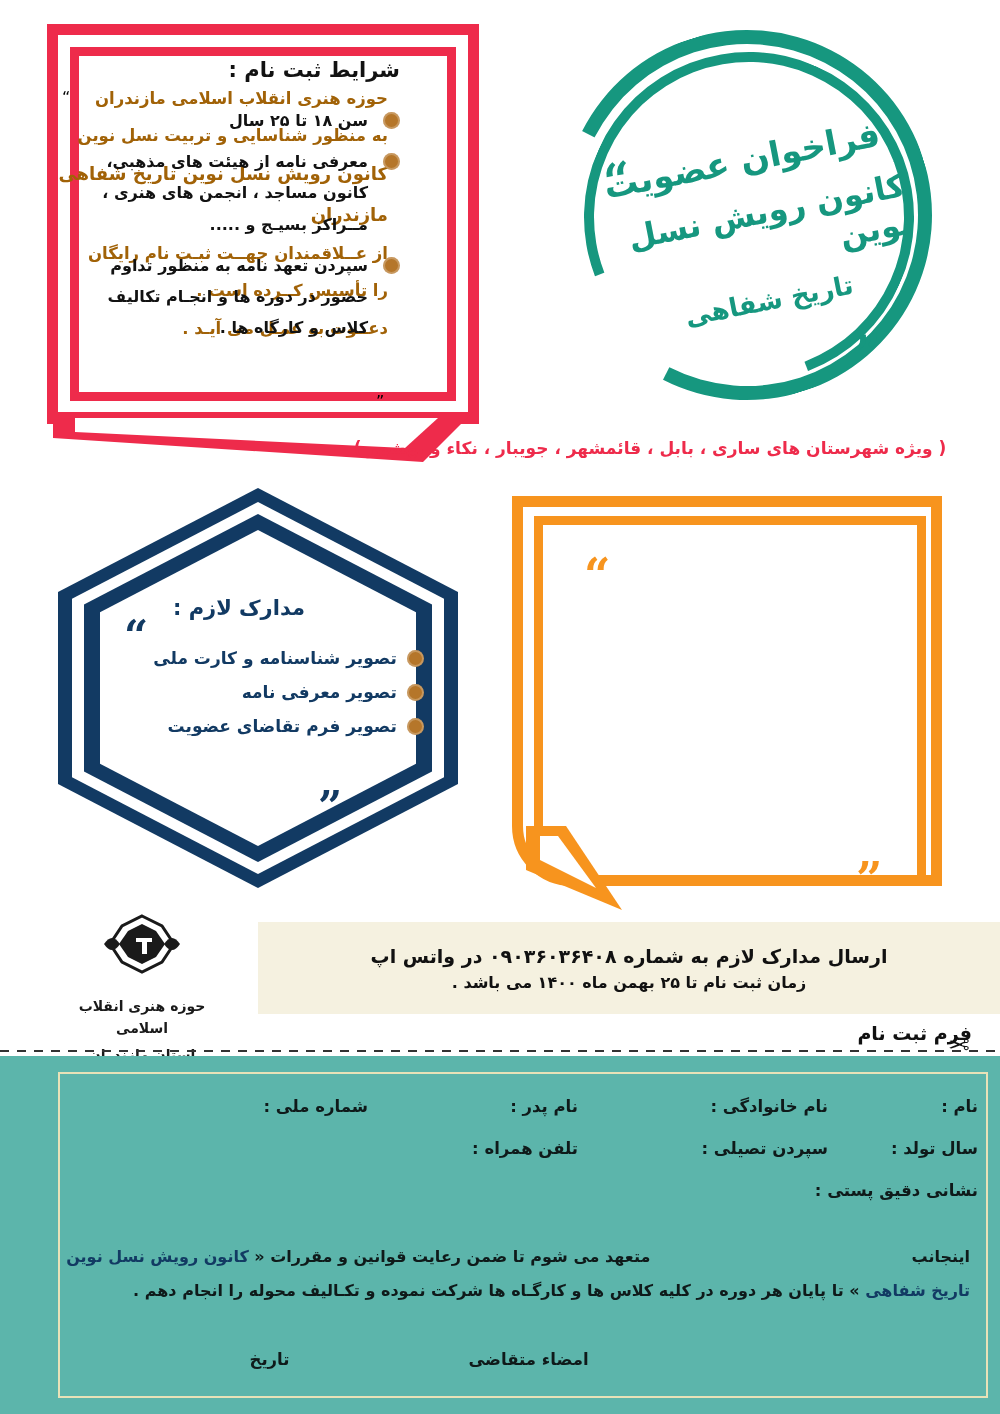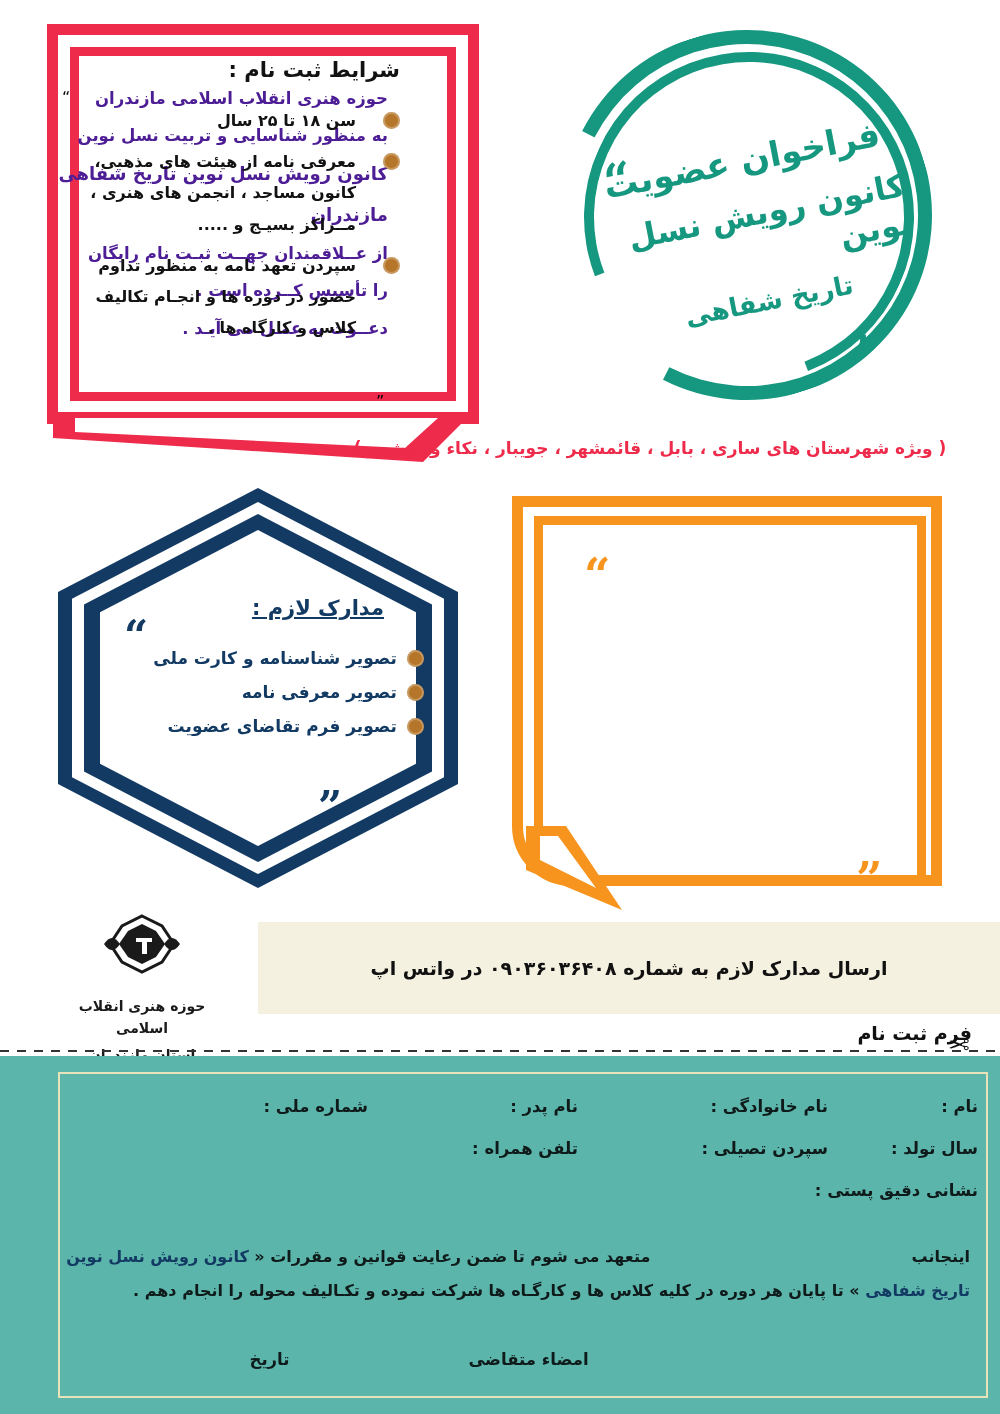--- a/index.html
+++ b/index.html
@@ -21,21 +21,21 @@
   }
   .red-frame .inner{
     position:absolute;left:23px;top:23px;width:386px;height:354px;
     border:9px solid #ee2b4b;box-sizing:border-box;
   }
   .red-frame .tail{
     position:absolute;left:6px;top:388px;width:420px;height:56px;
   }
   .red-text{
     position:absolute;left:48px;top:80px;width:340px;
-    direction:rtl;text-align:right;color:#4c1d95;
+    direction:rtl;text-align:right;color:#a16207;
     font-size:16.5px;line-height:2.25;font-weight:700;
   }
   .qm-red-top{position:absolute;left:62px;top:88px;}
   .qm-red-bot{position:absolute;left:376px;top:392px;}
 
   
   .teal-circle{
     position:absolute;left:540px;top:20px;width:420px;height:400px;
   }
   .teal-circle .ring1{
@@ -78,21 +78,21 @@
   .hex.core{
     left:26px;top:26px;width:348px;height:348px;background:#123a63;
   }
   .hex.hole{
     left:42px;top:42px;width:316px;height:316px;background:#ffffff;
   }
   .hex-text{
     position:absolute;left:36px;top:108px;width:330px;
     direction:rtl;text-align:right;color:#123a63;font-weight:800;
   }
-  .hex-title{font-size:21px;font-weight:900;margin-bottom:28px;padding-right:40px;text-decoration:underline;}
+  .hex-title{font-size:21px;font-weight:900;margin-bottom:28px;text-align:center;padding-right:40px;}
   .hex-li{display:flex;align-items:center;justify-content:flex-start;gap:10px;margin:14px 0;font-size:17px;}
   .bullet{
     width:17px;height:17px;border-radius:50%;background:#b5762a;flex:0 0 auto;
     box-shadow:inset 0 0 0 2px rgba(255,255,255,.25);
   }
   .qm-navy-top{position:absolute;left:124px;top:612px;color:#123a63;font-size:42px;font-weight:900;font-family:"DejaVu Serif",serif;}
   .qm-navy-bot{position:absolute;left:318px;top:782px;color:#123a63;font-size:42px;font-weight:900;font-family:"DejaVu Serif",serif;}
 
   
   .orange-frame{position:absolute;left:512px;top:496px;width:440px;height:420px;}
@@ -104,21 +104,21 @@
   .of2{
     position:absolute;left:22px;top:20px;width:392px;height:368px;
     border:9px solid #f7941e;box-sizing:border-box;border-radius:0 0 0 48px;
   }
   .of-tail{position:absolute;left:14px;top:330px;width:120px;height:90px;}
   .orange-text{
     position:absolute;left:40px;top:50px;width:360px;
     direction:rtl;text-align:right;color:#121212;font-size:16px;line-height:1.95;font-weight:800;
   }
   .orange-title{font-size:21px;font-weight:900;text-align:right;margin-bottom:14px;}
-  .o-li{display:flex;gap:27px;align-items:flex-start;margin:10px 0;}
+  .o-li{display:flex;gap:15px;align-items:flex-start;margin:10px 0;}
   .o-li .bullet{margin-top:7px;}
   .qm-or-top{position:absolute;left:584px;top:548px;color:#f7941e;font-size:46px;font-weight:900;font-family:"DejaVu Serif",serif;}
   .qm-or-bot{position:absolute;left:856px;top:852px;color:#f7941e;font-size:46px;font-weight:900;font-family:"DejaVu Serif",serif;}
 
   
   .logo{position:absolute;left:62px;top:912px;width:160px;height:120px;text-align:center;}
   .logo .mark{font-size:54px;color:#1a1a1a;line-height:1;font-family:"DejaVu Serif",serif;}
   .logo .cap{font-size:14px;color:#1a1a1a;font-weight:800;direction:rtl;line-height:1.6;margin-top:4px;}
 
   
@@ -274,20 +274,21 @@
         <path d="M8 32 q8 -12 16 0 q-8 12 -16 0 Z" fill="#1a1a1a"></path>
         <path d="M84 32 q-8 -12 -16 0 q8 12 16 0 Z" fill="#1a1a1a"></path>
       </svg>
     </div>
     <div class="cap">حوزه هنری انقلاب اسلامی</div>
     <div class="cap">استان مازندران</div>
   </div>
 
   <div class="note">
     <div class="l1">ارسال مدارک لازم به شماره ۰۹۰۳۶۰۳۶۴۰۸ در واتس اپ</div>
+    <div class="l2">زمان ثبت نام تا ۲۵ بهمن ماه ۱۴۰۰ می باشد .</div>
   </div>
 
   <div class="form-head">فرم ثبت نام</div>
   <div class="cut-line"></div>
   <div class="scissors">✂</div>
 
   <div class="form-band"></div>
   <div class="form-inner"></div>
 
   <div class="form-fields">

